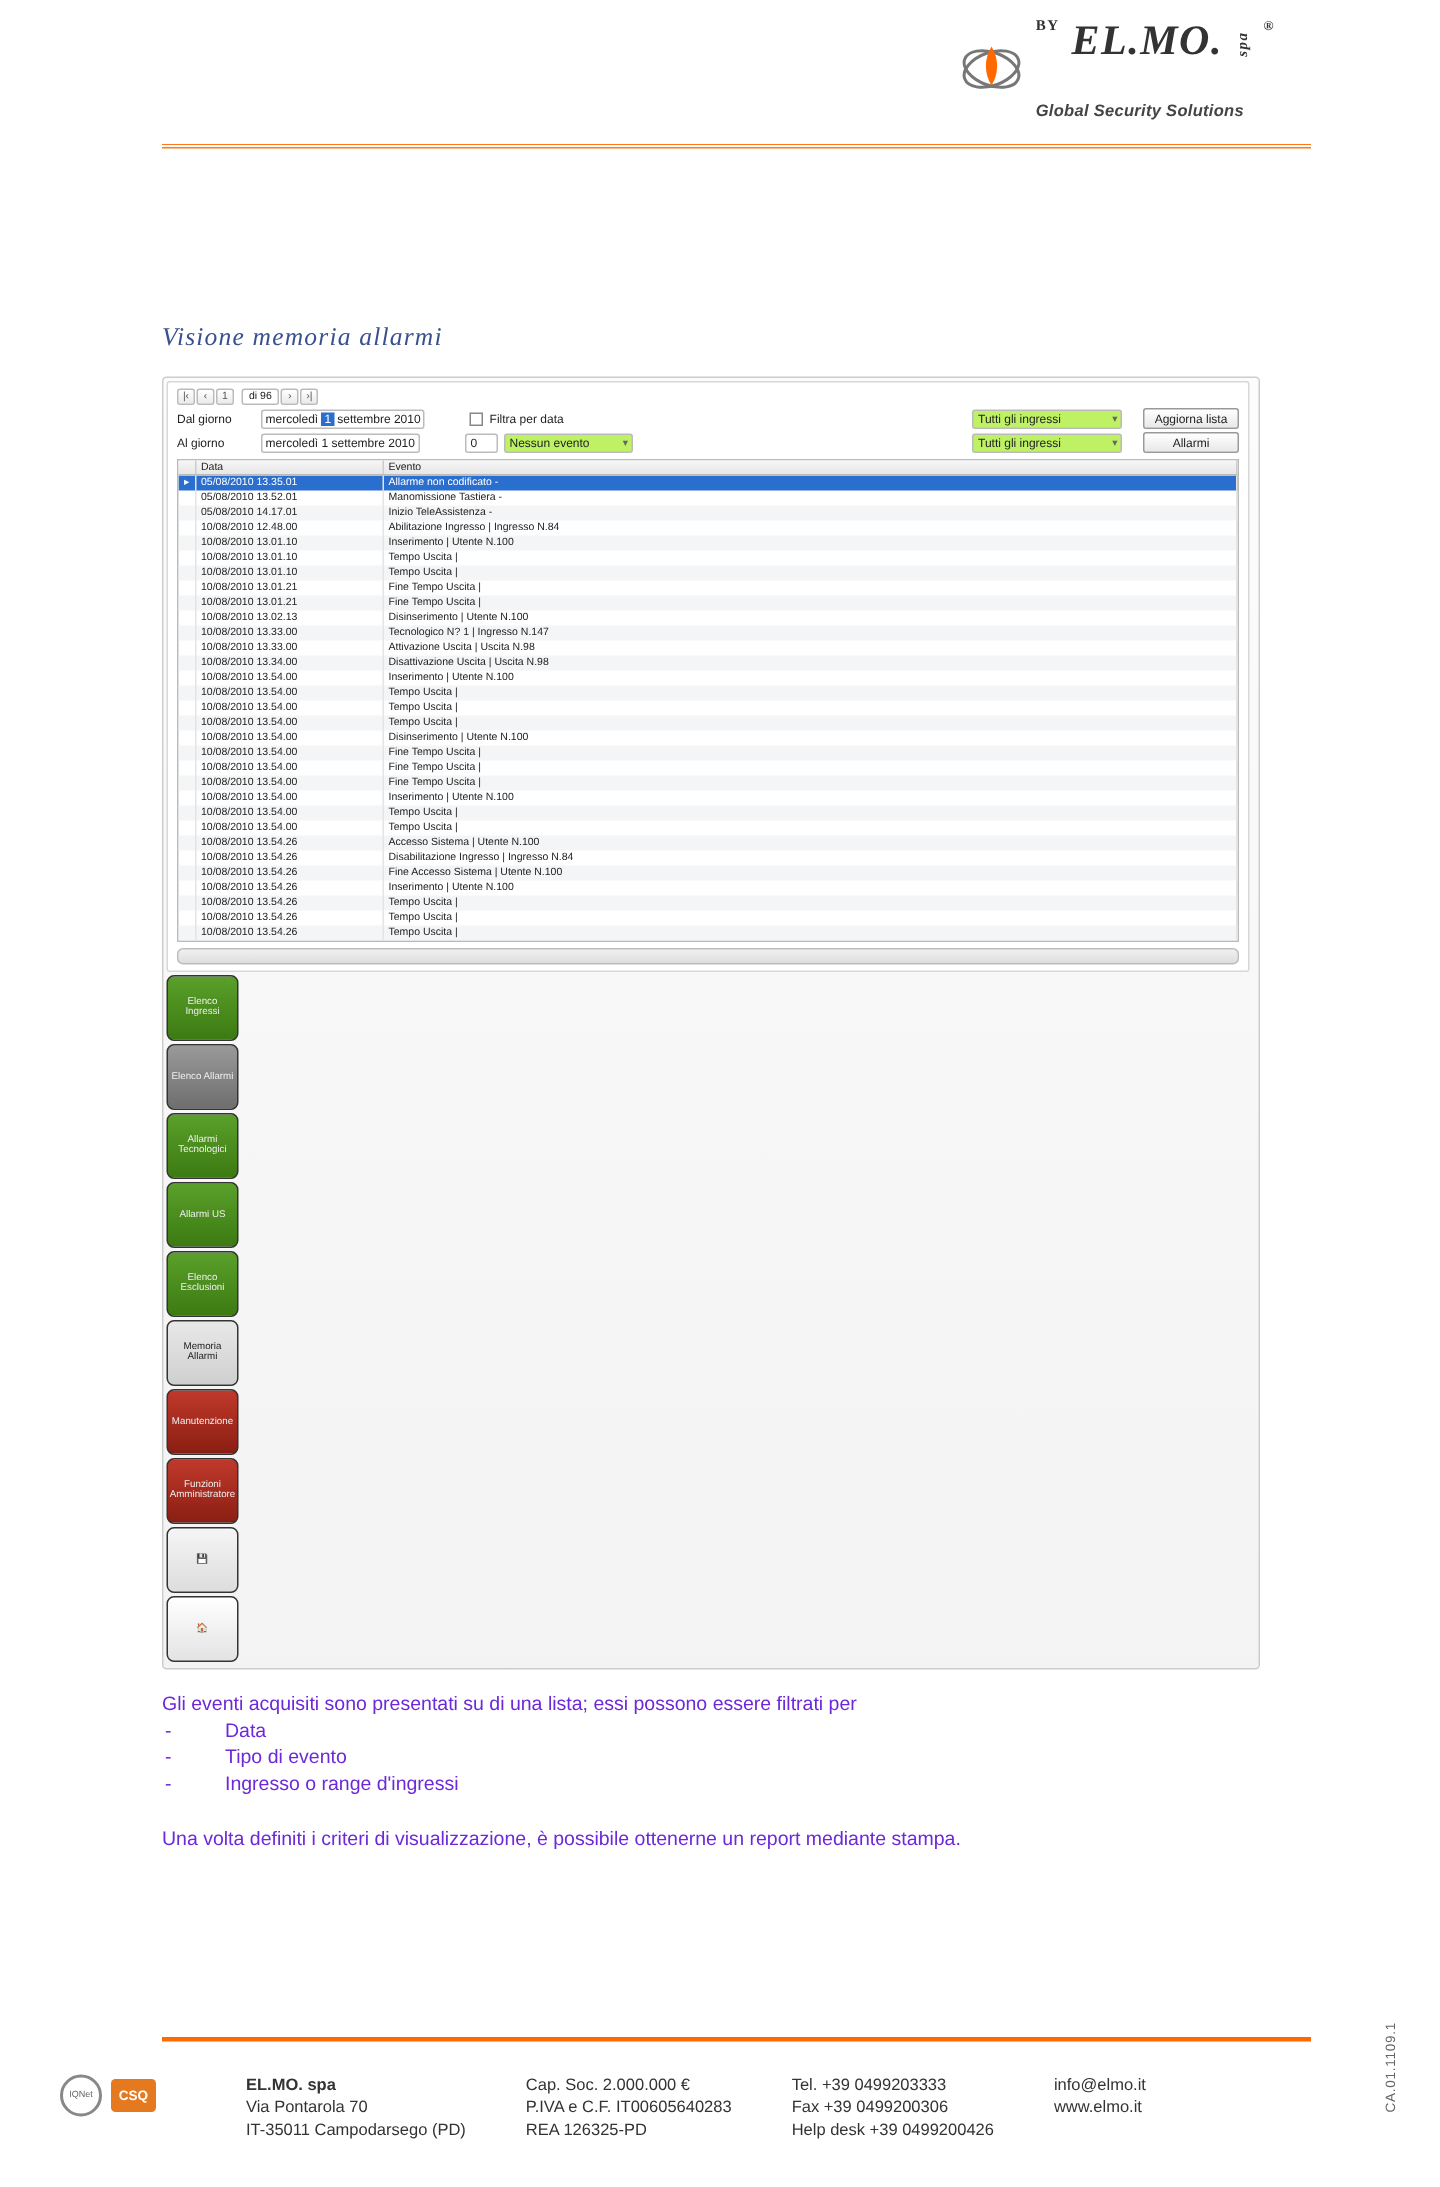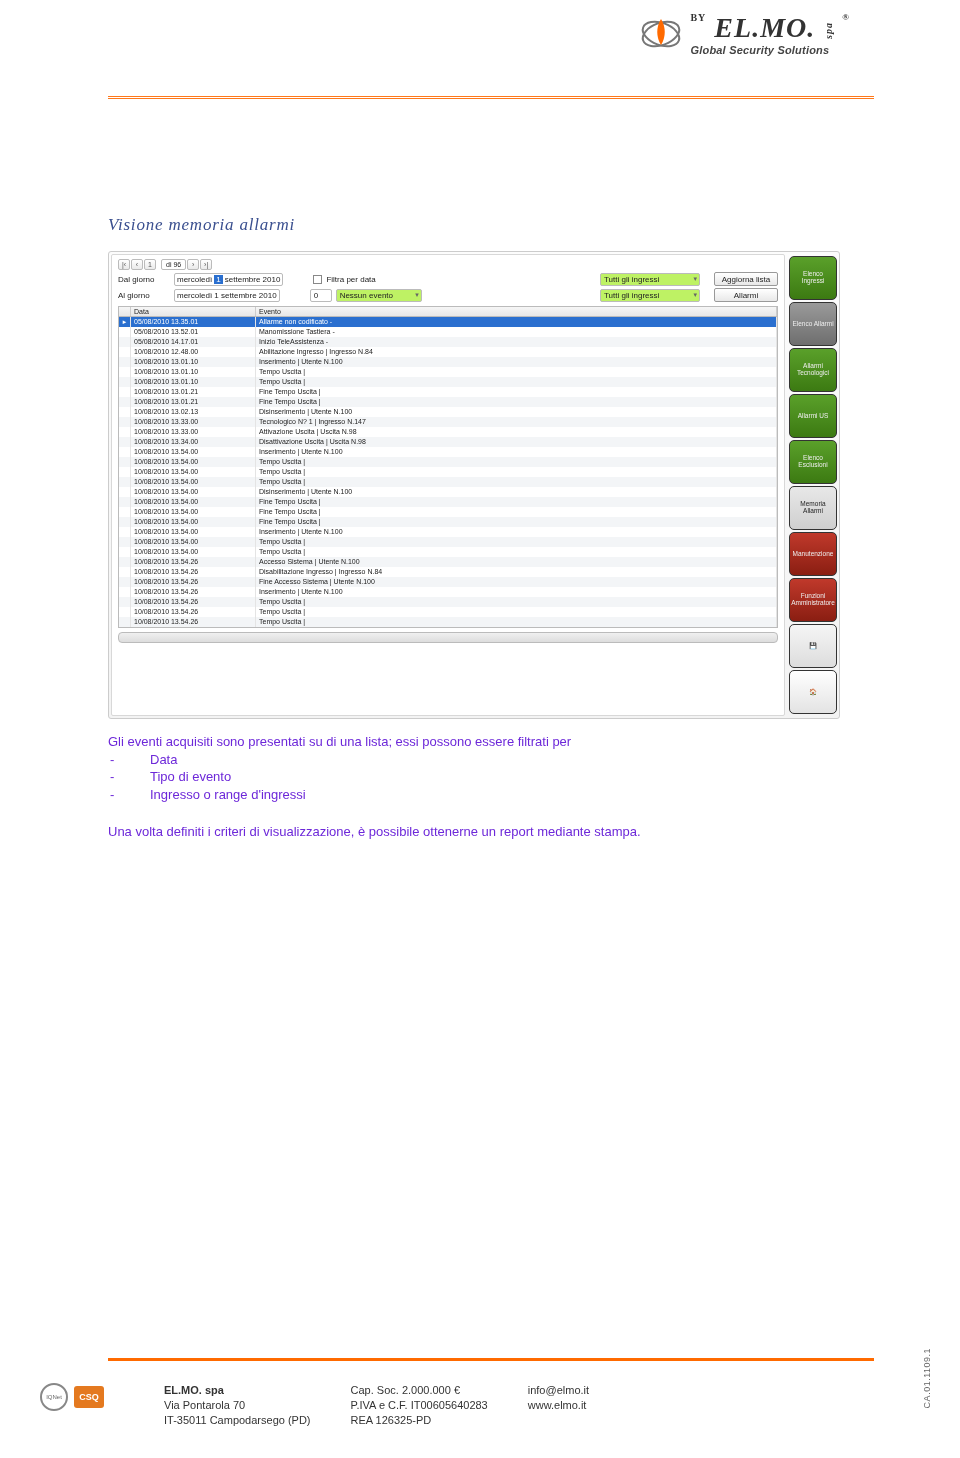--- a/index.html
+++ b/index.html
@@ -42,20 +42,21 @@
     letter-spacing: 1px;
     color: #333;
   }
   .logo-tag {
     font-family: Arial, sans-serif;
     font-style: italic;
     font-weight: bold;
     font-size: 11px;
     color: #444;
     letter-spacing: 0.2px;
+    margin-top: 24px;
   }
   .hr1 {
     position: absolute;
     top: 96px; left: 108px;
     width: 766px;
     height: 3px;
     background: linear-gradient(#ff6a00 0 33%, #fff 33% 66%, #ff6a00 66% 100%);
     opacity: 0.9;
   }
   .content {
@@ -71,20 +72,21 @@
     letter-spacing: 0.8px;
     margin-bottom: 16px;
   }
   .screenshot {
     width: 732px;
     border: 1px solid #ccc;
     border-radius: 3px;
     background: linear-gradient(#fcfcfc,#f3f3f3);
     padding: 2px;
     display: flex;
+    flex-direction: column;
   }
   .panel {
     flex: 1 1 auto;
     background: #fff;
     border: 1px solid #d8d8d8;
     border-radius: 2px;
     margin-right: 4px;
   }
   .filters {
     padding: 4px 6px 2px 6px;
@@ -521,18 +523,23 @@
       <span class="b1">EL.MO. spa</span>
       <span>Via Pontarola 70</span>
       <span>IT-35011 Campodarsego (PD)</span>
     </div>
     <div class="fcol">
       <span>Cap. Soc. 2.000.000 €</span>
       <span>P.IVA e C.F. IT00605640283</span>
       <span>REA 126325-PD</span>
     </div>
     <div class="fcol">
+      <span>Tel. +39 0499203333</span>
+      <span>Fax +39 0499200306</span>
+      <span>Help desk +39 0499200426</span>
+    </div>
+    <div class="fcol">
       <span>info@elmo.it</span>
       <span>www.elmo.it</span>
     </div>
   </div>
 </div>
 <div class="doccode">CA.01.1109.1</div>
 
 </body></html>

